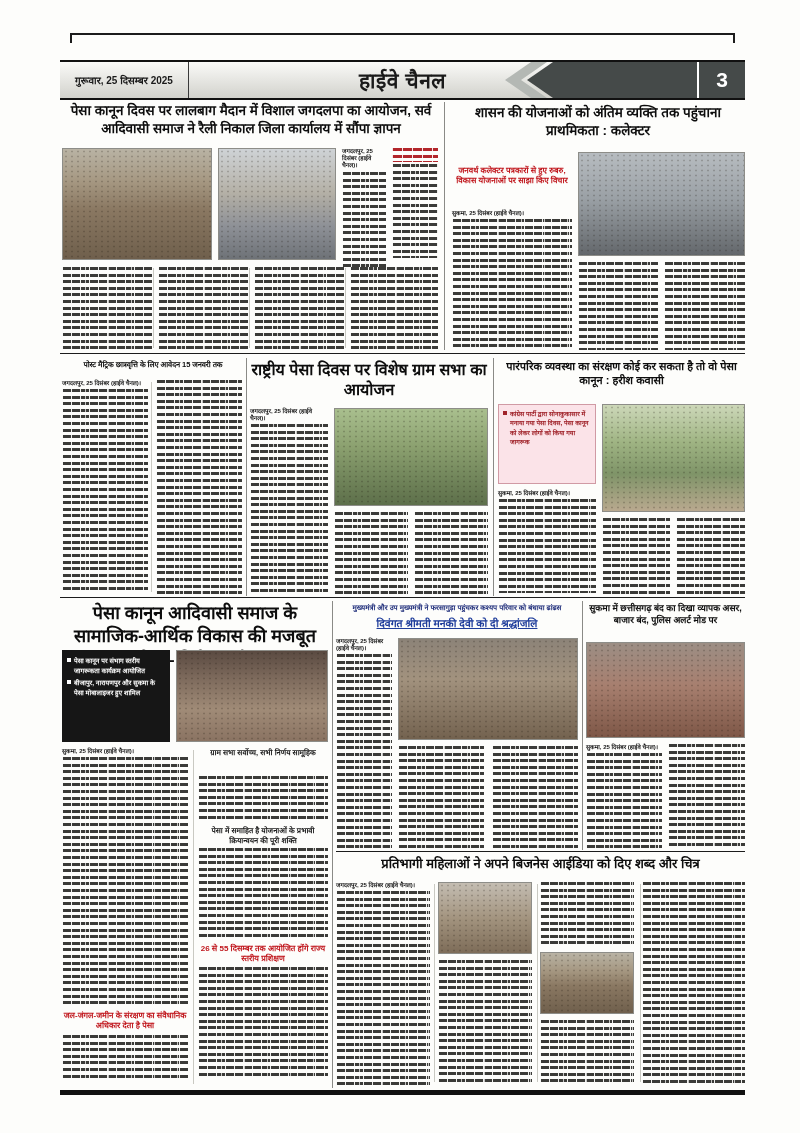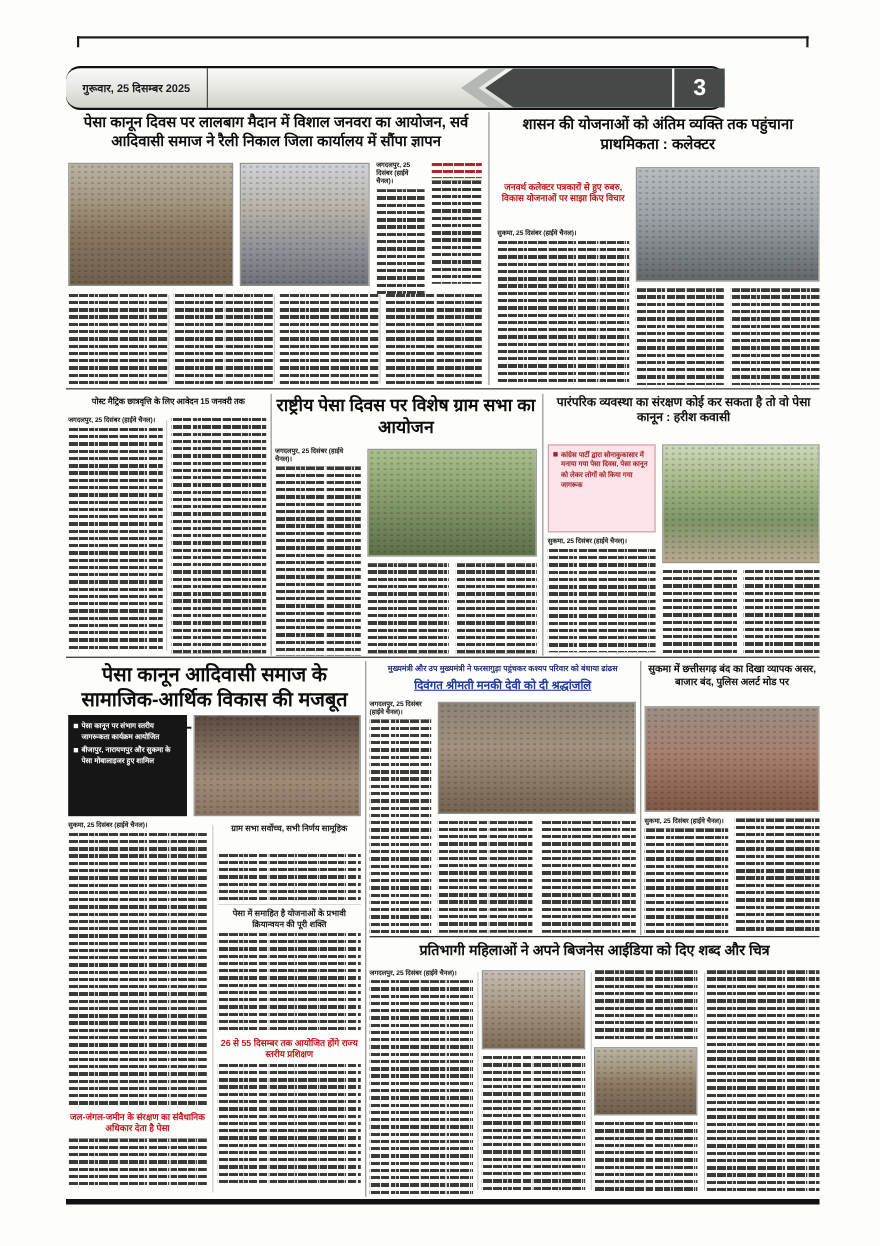--- a/index.html
+++ b/index.html
@@ -25,21 +25,21 @@
   .ph1{background:linear-gradient(180deg,#b9b3a4 0%,#a59781 30%,#8a7862 55%,#6f5f4c 100%);}
   .ph2{background:linear-gradient(180deg,#cfd3d6 0%,#b4b0a6 40%,#8e9197 70%,#6e7277 100%);}
   .ph3{background:linear-gradient(180deg,#b7bcc0 0%,#9aa0a5 45%,#63676b 100%);}
   .ph4{background:linear-gradient(180deg,#a9bf8e 0%,#8ba06f 40%,#73875c 70%,#5d6f4a 100%);}
   .ph5{background:linear-gradient(180deg,#cdd8b9 0%,#9fb483 35%,#7f9468 65%,#b9a98f 100%);}
   .ph6{background:linear-gradient(180deg,#5a4a41 0%,#7d6a5c 30%,#a08b77 65%,#8a7362 100%);}
   .ph7{background:linear-gradient(180deg,#8c8378 0%,#a2927e 40%,#73624f 100%);}
   .ph8{background:linear-gradient(180deg,#9c8e84 0%,#a77f6f 45%,#7e5747 100%);}
   .ph9{background:linear-gradient(180deg,#c4bdb2 0%,#a3947f 50%,#7d6c58 100%);}
   
-  .masthead{left:60px;top:60px;width:599px;height:36px;border-top:2px solid #111;border-bottom:2px solid #111;background:linear-gradient(#fafaf8,#d2d2cc);border-radius:13px;}
+  .masthead{left:60px;top:60px;width:685px;height:36px;border-top:2px solid #111;border-bottom:2px solid #111;background:linear-gradient(#fafaf8,#d2d2cc);}
   .mh-date{position:absolute;left:0;top:0;width:128px;height:100%;border-right:1.5px solid #3a3a3a;display:flex;align-items:center;justify-content:center;font-size:10px;font-weight:bold;}
   .mh-title{position:absolute;left:0;right:0;top:0;height:100%;display:flex;align-items:center;justify-content:center;font-size:21px;font-weight:bold;letter-spacing:.5px;}
   .ribbon-echo{position:absolute;right:198px;top:0;width:42px;height:100%;background:#b4b8b4;clip-path:polygon(26px 0,42px 0,16px 50%,42px 100%,26px 100%,0 50%);}
   .ribbon{position:absolute;right:0;top:0;width:218px;height:100%;background:#454a49;clip-path:polygon(26px 0,100% 0,100% 100%,26px 100%,0 50%);}
   .ribbon-city{position:absolute;left:40px;right:52px;top:0;height:100%;display:flex;align-items:center;justify-content:center;color:#fff;font-size:14px;font-weight:bold;}
   .ribbon-num{position:absolute;right:0;top:0;width:46px;height:100%;border-left:2px solid #fff;display:flex;align-items:center;justify-content:center;color:#fff;font-size:21px;font-weight:bold;}
   
   .blackbox{background:#161616;color:#fff;padding:6px 5px;font-size:6.5px;line-height:1.55;font-weight:bold;box-sizing:border-box;}
   .pinkbox{background:#fbe3e8;border:1px solid #d09aa4;color:#a0232a;padding:4px;font-size:6.3px;line-height:1.5;font-weight:bold;box-sizing:border-box;}
   .bullet-row{display:flex;gap:3px;margin-bottom:2px;}
@@ -49,27 +49,28 @@
 </style>
 </head>
 <body>
 
 <div class="abs hrule" style="left:70px;top:33px;width:665px;height:2px;"></div>
 <div class="abs" style="left:70px;top:33px;width:2px;height:10px;background:#1c1c1c;"></div>
 <div class="abs" style="left:733px;top:33px;width:2px;height:10px;background:#1c1c1c;"></div>
 
 <div class="abs masthead">
   <div class="mh-date">गुरूवार, 25 दिसम्बर 2025</div>
+  <div class="mh-title">हाईवे चैनल</div>
   <div class="ribbon-echo"></div>
   <div class="ribbon">
     <span class="ribbon-num">3</span>
   </div>
 </div>
 
-<div class="abs hl" style="left:62px;top:102px;width:378px;font-size:13.5px;">पेसा कानून दिवस पर लालबाग मैदान में विशाल जनवरा का आयोजन, सर्व आदिवासी समाज ने रैली निकाल जिला कार्यालय में सौंपा ज्ञापन</div>
+<div class="abs hl" style="left:62px;top:102px;width:378px;font-size:13.5px;">पेसा कानून दिवस पर लालबाग मैदान में विशाल जगदलपा का आयोजन, सर्व आदिवासी समाज ने रैली निकाल जिला कार्यालय में सौंपा ज्ञापन</div>
 <div class="photo ph1" style="left:62px;top:148px;width:150px;height:112px;"></div>
 <div class="photo ph2" style="left:218px;top:148px;width:118px;height:112px;"></div>
 <div class="abs" style="left:342px;top:148px;width:44px;height:112px;">
   <span class="dateline">जगदलपुर, 25 दिसंबर (हाईवे चैनल)।</span>
   <div class="greek" style="height:96px;"></div>
 </div>
 <div class="abs" style="left:392px;top:148px;width:46px;height:112px;">
   <div class="greek-red" style="height:14px;margin-bottom:2px;"></div>
   <div class="greek" style="height:94px;"></div>
 </div>

